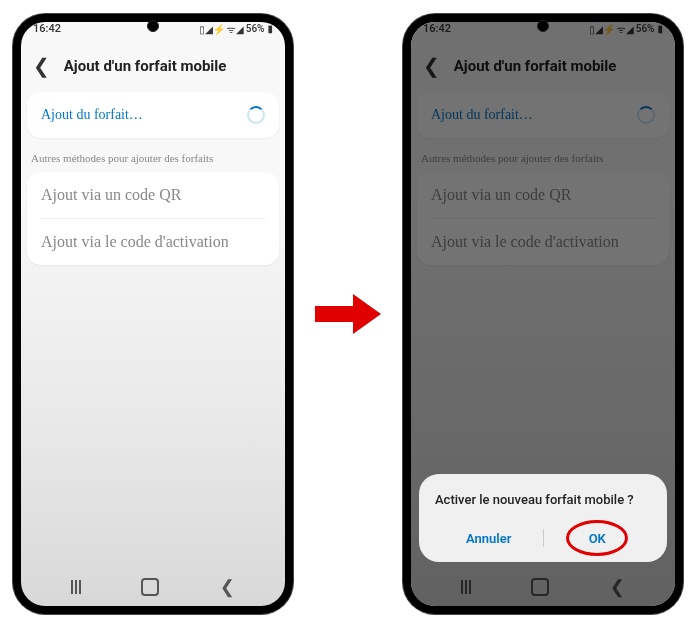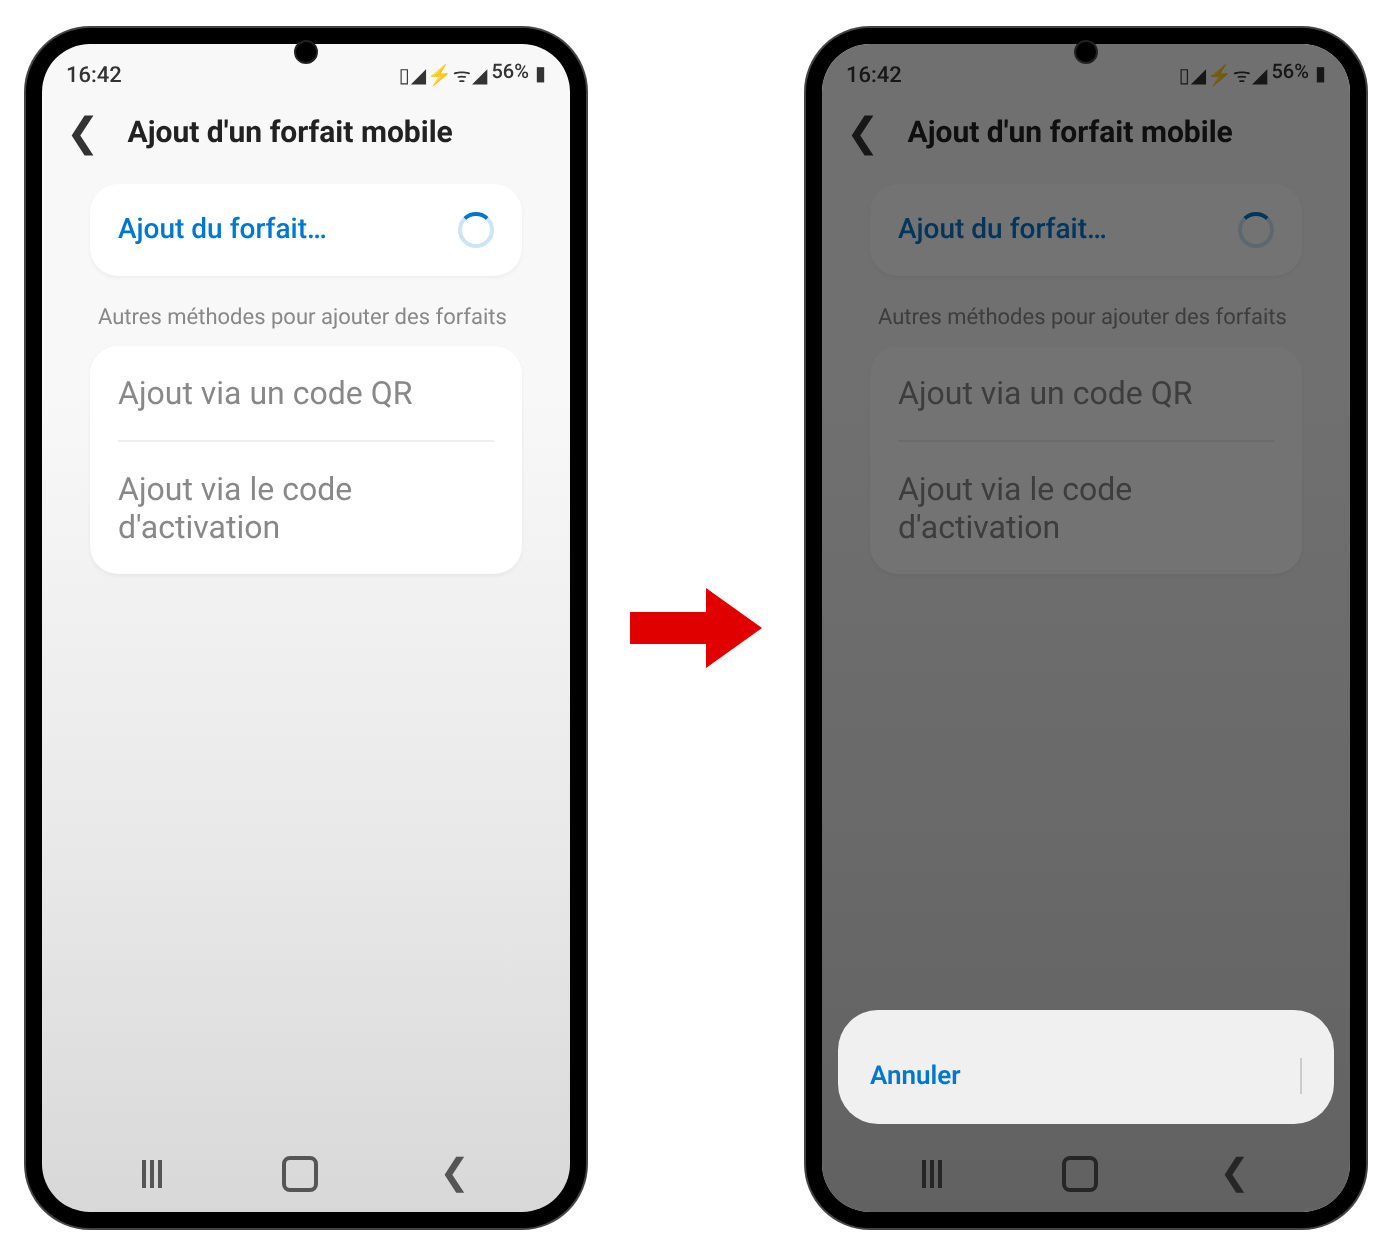--- a/index.html
+++ b/index.html
@@ -48,21 +48,21 @@
     width: 10px;
     height: 10px;
     background: #000;
     border-radius: 50%;
     z-index: 100;
     border: 1px solid #222;
   }
   .status-bar {
     display: flex;
     justify-content: space-between;
-    align-items: flex-end;
+    align-items: flex-start;
     padding: 0 12px 2px 12px;
     font-size: 11px;
     color: #333;
     font-weight: 500;
     height: 22px;
   }
   .status-right {
     display: flex;
     align-items: center;
     gap: 3px;
@@ -81,22 +81,23 @@
     font-size: 20px;
     color: #333;
     line-height: 1;
   }
   .header-title {
     font-size: 15px;
     color: #222;
     font-weight: 700;
   }
   .content {
-    padding: 6px 24px;
+    padding: 6px 6px;
     flex: 1;
+    font-family: Liberation Serif, serif;
   }
   .card {
     background: #fff;
     border-radius: 14px;
     padding: 14px 14px;
     display: flex;
     align-items: center;
     justify-content: space-between;
     box-shadow: 0 1px 2px rgba(0,0,0,0.05);
   }
@@ -181,21 +182,21 @@
     color: #222;
     font-weight: 500;
     margin-bottom: 16px;
   }
   .dialog-buttons {
     display: flex;
     align-items: center;
   }
   .dialog-btn {
     flex: 1;
-    text-align: left;
+    text-align: center;
     padding: 8px 0;
     font-size: 13px;
     font-weight: 600;
     color: #0077cc;
     position: relative;
   }
   .btn-divider {
     width: 1px;
     height: 18px;
     background: #ccc;
@@ -309,20 +310,25 @@
           <span></span>
           <span></span>
         </div>
       <div class="nav-home"></div>
       <div class="nav-back">❮</div>
     </div>
 
     <div class="dim-overlay"></div>
 
     <div class="dialog">
+      <div class="dialog-title">Activer le nouveau forfait mobile ?</div>
       <div class="dialog-buttons">
         <div class="dialog-btn">Annuler</div>
         <div class="btn-divider"></div>
+        <div class="dialog-btn">
+          <span>OK</span>
+          <div class="ok-circle"></div>
+        </div>
       </div>
     </div>
 
   </div>
 </div>
 
 </body></html>

